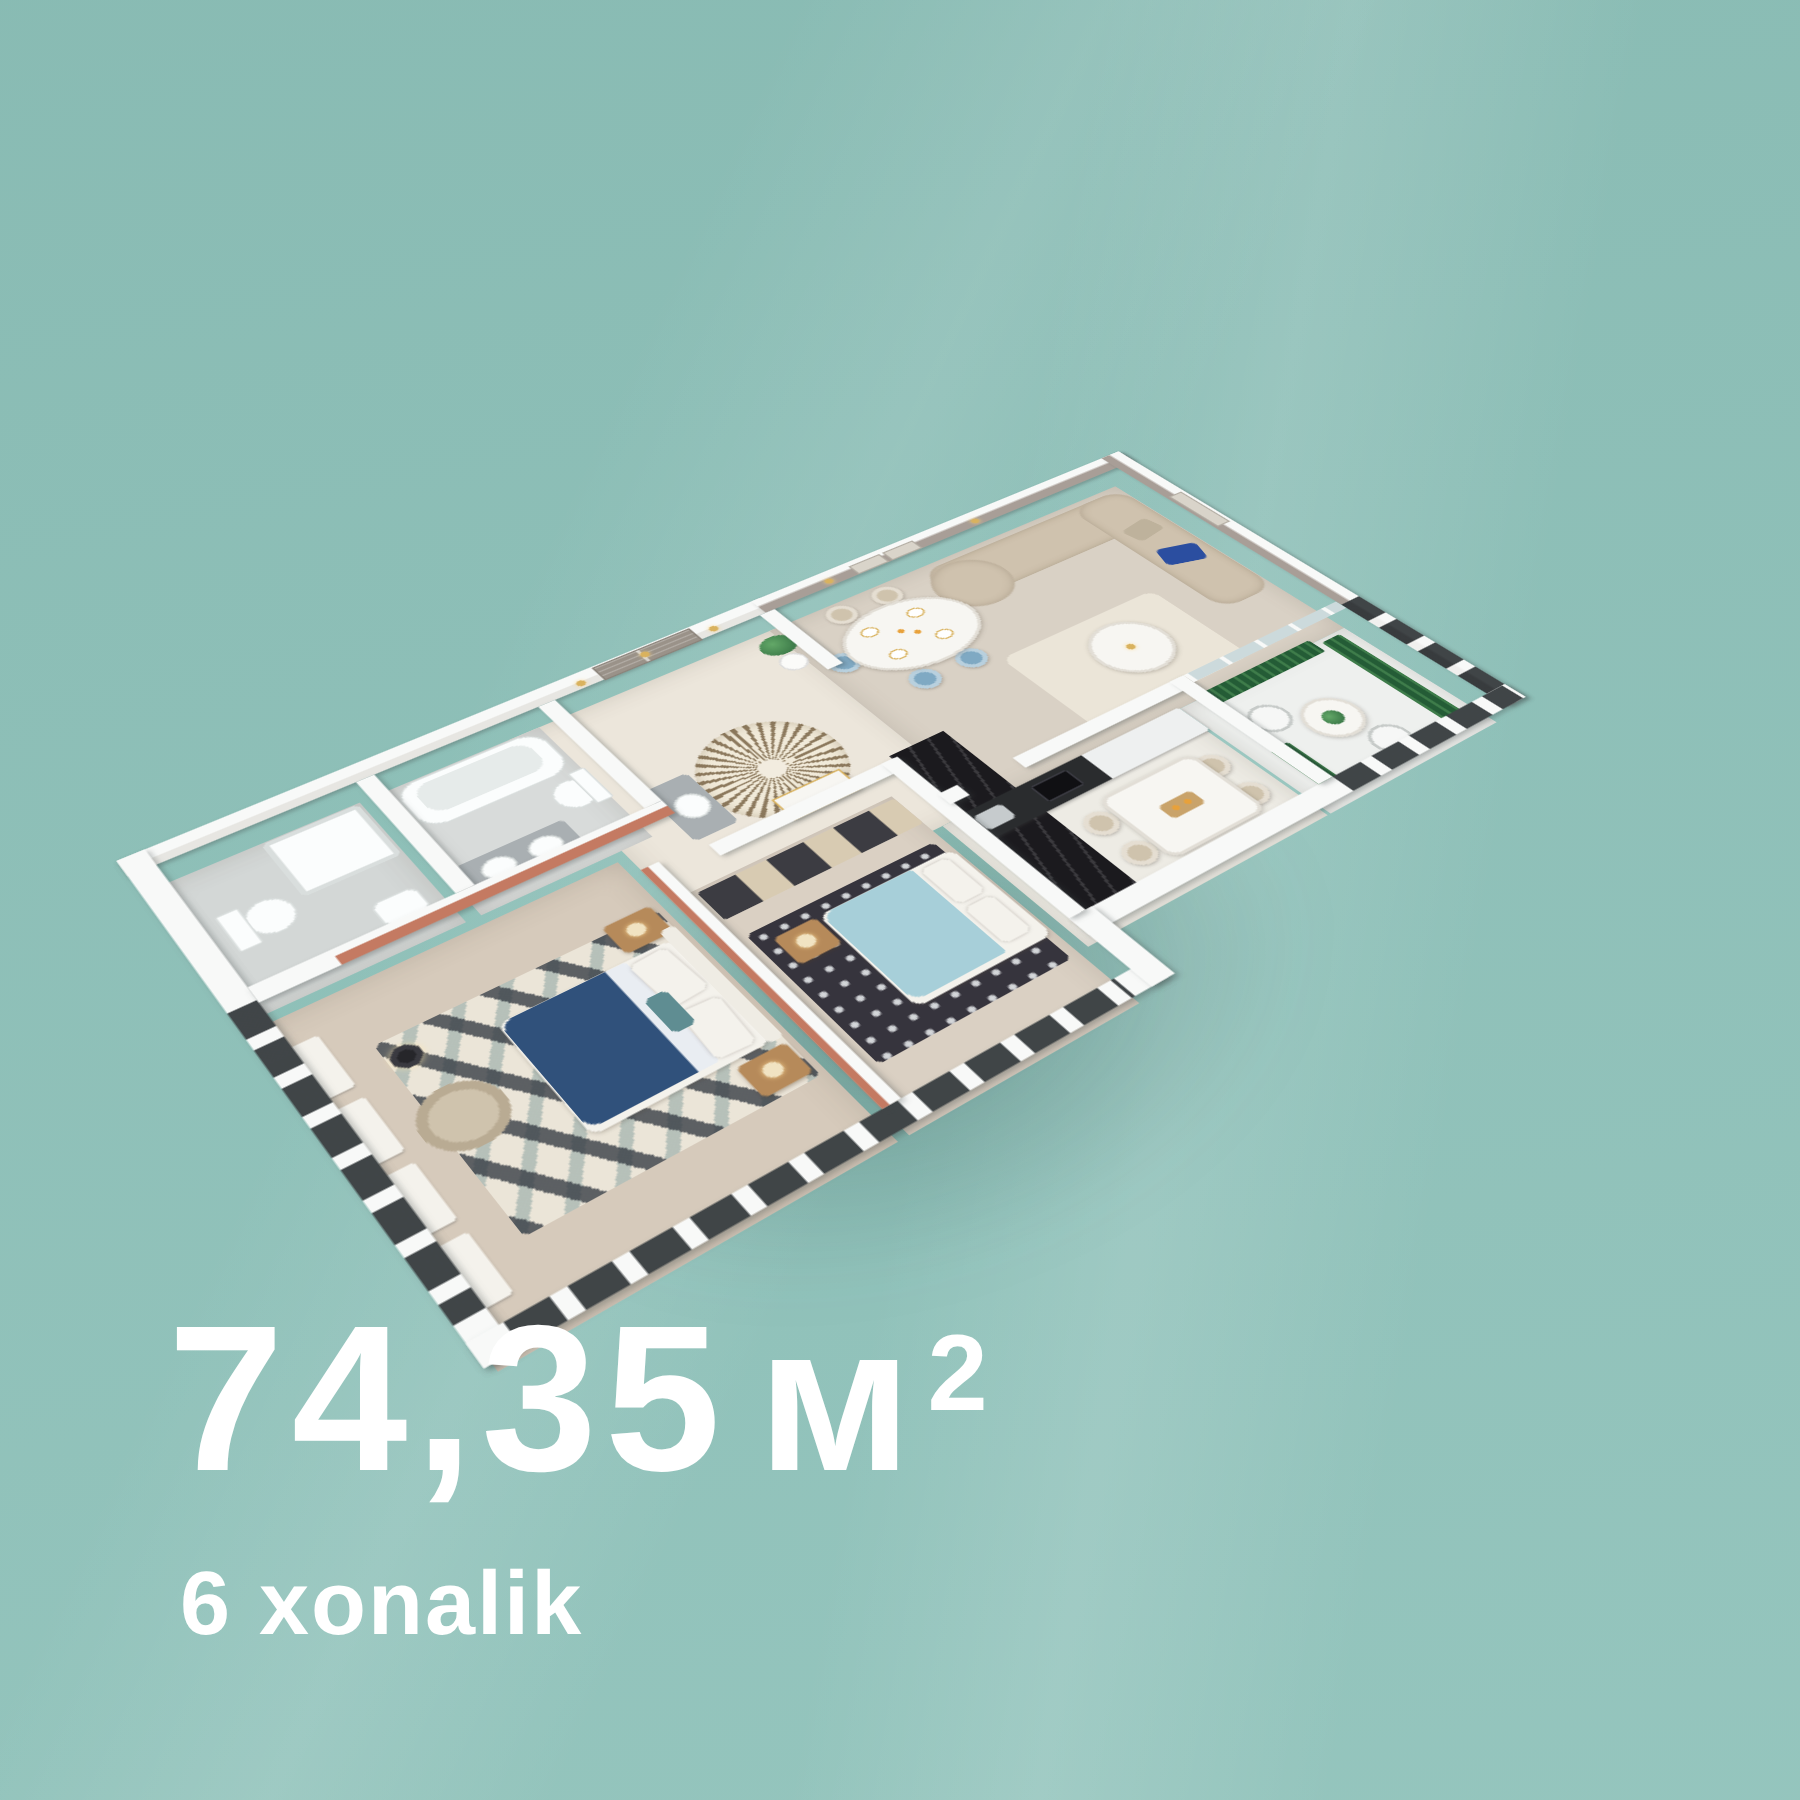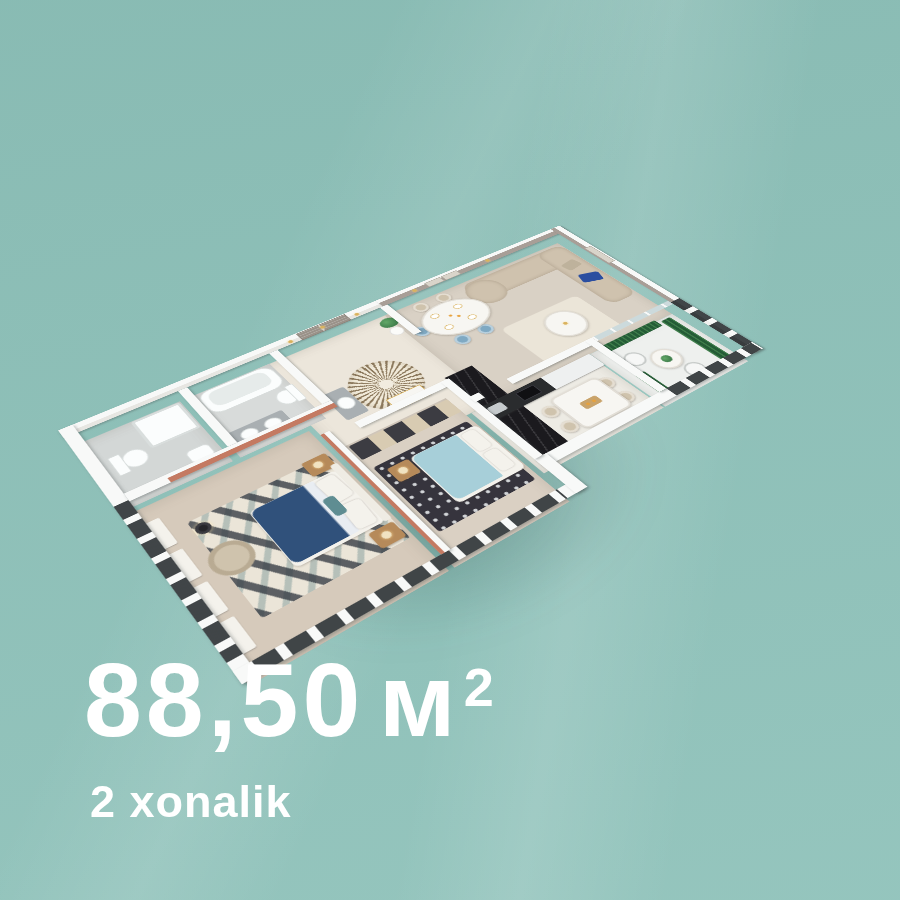--- a/index.html
+++ b/index.html
@@ -246,15 +246,15 @@
   <div class="wall" style="left:336px;top:160px;width:10px;height:144px;"></div>
   <div class="wall" style="left:362px;top:14px;width:10px;height:64px;"></div>
   <div class="wall" style="left:344px;top:196px;width:12px;height:10px;"></div>
   <div class="wall" style="left:392px;top:196px;width:116px;height:10px;"></div>
   <div class="wall" style="left:500px;top:196px;width:10px;height:108px;"></div>
   <div class="glasswall" style="left:510px;top:196px;width:116px;height:8px;"></div>
 
 </div>
 
 <div class="caption">
-  <div class="area"><span>88,50</span><span class="unit">м</span><span class="sup">2</span></div>
-  <div class="subtitle">2 xonalik</div>
+  <div class="area"><span>74,35</span><span class="unit">м</span><span class="sup">2</span></div>
+  <div class="subtitle">6 xonalik</div>
 </div>
 
 </body></html>

